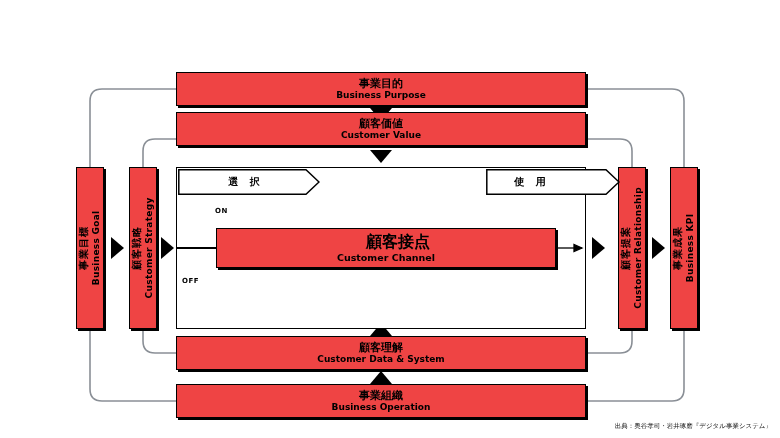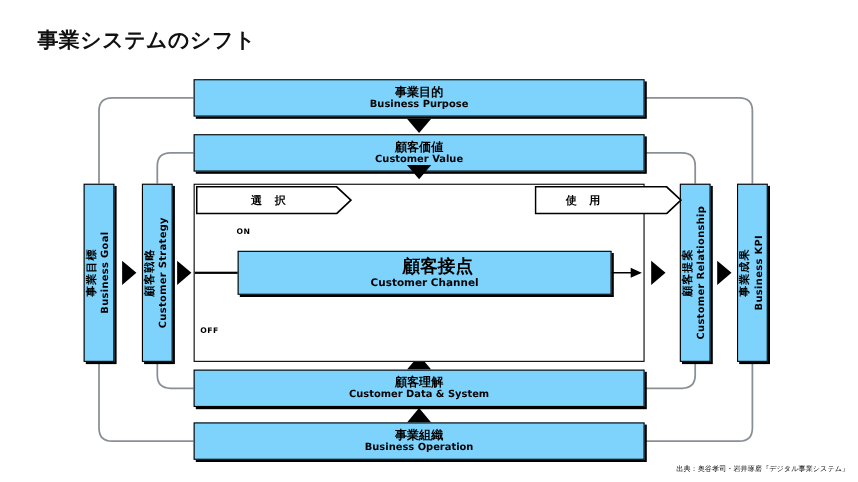--- a/index.html
+++ b/index.html
@@ -21,21 +21,21 @@
 
   .credit{
     position:absolute;right:8px;bottom:7px;
     font-size:6.5px;color:#111;font-weight:normal;
     white-space:nowrap;
   }
 
   
   .gbox{
     position:absolute;
-    background:#7dd3fc;
+    background:#ef4444;
     border:1px solid #000;
     box-shadow:2px 2px 0 0 #000;
     box-sizing:border-box;
     display:flex;align-items:center;justify-content:center;
   }
   .gbox .jp{font-size:11px;font-weight:bold;color:#000;line-height:1.25;}
   .gbox .en{font-size:9px;font-weight:bold;color:#000;line-height:1.25;}
   .stack{display:flex;flex-direction:column;align-items:center;justify-content:center;}
 
   
@@ -100,21 +100,20 @@
   
   .rule{position:absolute;background:#000;}
 
   svg.wires{position:absolute;left:0;top:0;width:780px;height:438px;pointer-events:none;}
 </style>
 </head>
 <body>
 
 <div id="stage">
 
-  <div class="title">事業システムのシフト</div>
 
   <svg class="wires" viewBox="0 0 780 438">
     <g fill="none" stroke="#8a8f96" stroke-width="1.6">
 
       <path d="M176,89 L102,89 Q90,89 90,101 L90,167"></path>
 
       <path d="M586,89 L672,89 Q684,89 684,101 L684,167"></path>
 
       <path d="M176,139 L155,139 Q143,139 143,151 L143,167"></path>
 
@@ -129,21 +128,21 @@
       <path d="M684,329 L684,389 Q684,401 672,401 L586,401"></path>
     </g>
   </svg>
 
   <div class="gbox hbar stack" style="top:72px;">
     <div class="jp">事業目的</div>
     <div class="en">Business Purpose</div>
   </div>
   <div class="tri-down" style="left:370px;top:108px;"></div>
 
-  <div class="gbox hbar stack" style="top:122px;">
+  <div class="gbox hbar stack" style="top:112px;">
     <div class="jp">顧客価値</div>
     <div class="en">Customer Value</div>
   </div>
   <div class="tri-down" style="left:370px;top:150px;"></div>
 
   <div class="tri-up" style="left:370px;top:323px;"></div>
   <div class="gbox hbar stack" style="top:336px;">
     <div class="jp">顧客理解</div>
     <div class="en">Customer Data &amp; System</div>
   </div>
@@ -199,21 +198,21 @@
       <svg width="134" height="26" viewBox="0 0 134 26">
         <polygon points="0.8,0.8 120,0.8 133,13 120,25.2 0.8,25.2" fill="#ffffff" stroke="#000000" stroke-width="1.5"></polygon>
       </svg>
       <div class="lbl">使 用</div>
     </div>
   </div>
 
   <div class="rule" style="left:177px;top:247px;width:40px;height:1.5px;"></div>
 
   <div class="onoff" style="left:182px;top:207px;margin-left:33px;">ON</div>
-  <div class="onoff" style="left:182px;top:277px;margin-top:20px;">OFF</div>
+  <div class="onoff" style="left:182px;top:277px;">OFF</div>
 
   <div class="gbox channel stack">
     <div class="jp">顧客接点</div>
     <div class="en">Customer Channel</div>
   </div>
 
   <svg class="wires" viewBox="0 0 780 438">
     <g stroke="#000" stroke-width="1.3" fill="#000">
       <line x1="556" y1="248" x2="582" y2="248"></line>
       <polygon points="582,248 574,244.4 574,251.6"></polygon>

